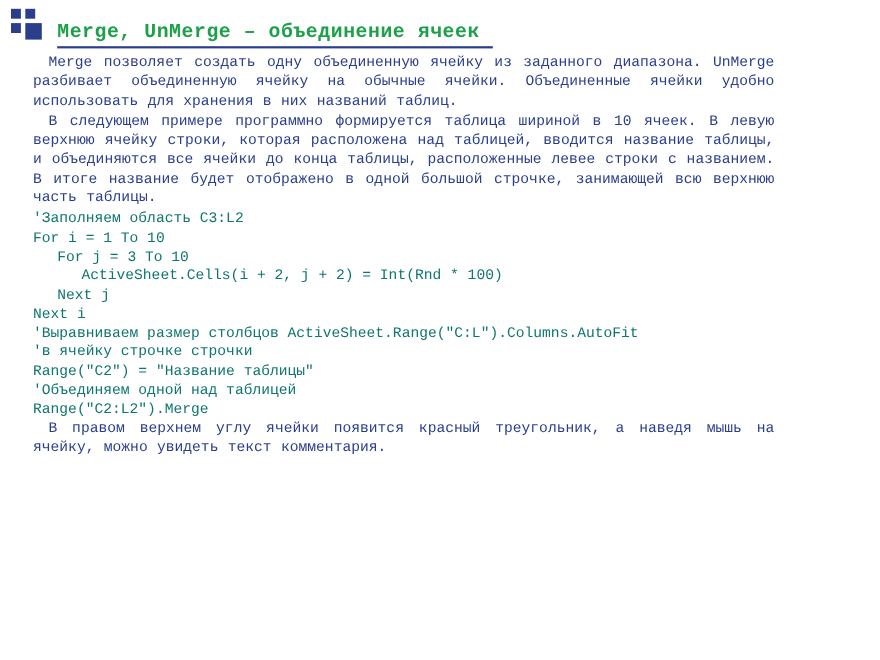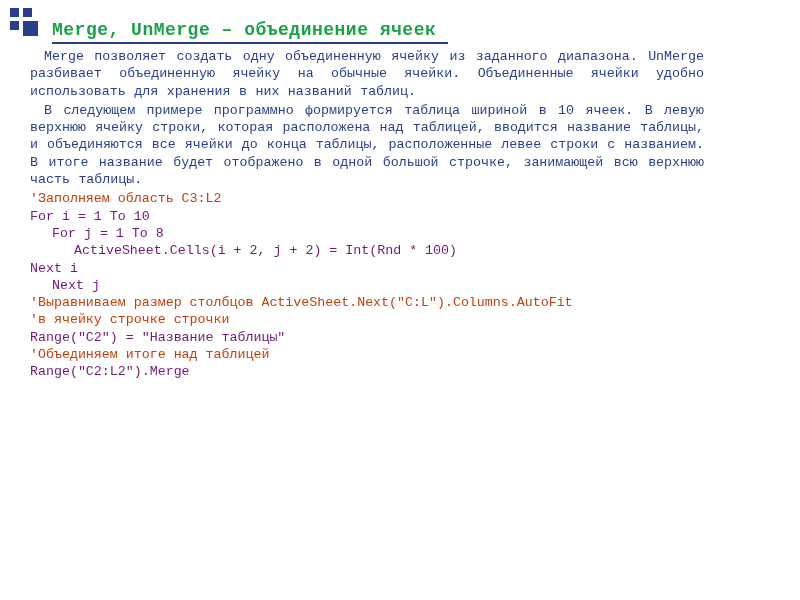--- a/index.html
+++ b/index.html
@@ -65,23 +65,23 @@
   .para {
     text-align: justify;
     text-align-last: left;
     text-indent: 14px;
     margin: 0 0 2px 0;
     word-spacing: 0.5px;
   }
   .code-line {
     margin: 0;
     white-space: pre;
-    color: #701a75;
+    color: #0f766e;
   }
-  .comment { color: #c2410c; }
+  .comment { color: #0f766e; }
   .indent1 { padding-left: 22px; }
   .indent2 { padding-left: 44px; font-family: Liberation Mono, monospace; }
 </style>
 </head>
 <body>
 
 <div class="page">
 
   <div class="decoration">
     <div class="sq a"></div>
@@ -96,26 +96,27 @@
   </div>
 
   <div class="content">
 
     <p class="para">Merge позволяет создать одну объединенную ячейку из заданного диапазона. UnMerge разбивает объединенную ячейку на обычные ячейки. Объединенные ячейки удобно использовать для хранения в них названий таблиц.</p>
 
     <p class="para">В следующем примере программно формируется таблица шириной в 10 ячеек. В левую верхнюю ячейку строки, которая расположена над таблицей, вводится название таблицы, и объединяются все ячейки до конца таблицы, расположенные левее строки с названием. В итоге название будет отображено в одной большой строчке, занимающей всю верхнюю часть таблицы.</p>
 
     <div class="code-line comment">'Заполняем область С3:L2</div>
     <div class="code-line">For i = 1 To 10</div>
-    <div class="code-line indent1">For j = 1 To 8</div>
+    <div class="code-line indent1">For j = 3 To 10</div>
     <div class="code-line indent2">ActiveSheet.Cells(i + 2, j + 2) = Int(Rnd * 100)</div>
+    <div class="code-line indent1">Next j</div>
     <div class="code-line">Next i</div>
-    <div class="code-line indent1">Next j</div>
-    <div class="code-line comment">'Выравниваем размер столбцов ActiveSheet.Next("C:L").Columns.AutoFit</div>
+    <div class="code-line comment">'Выравниваем размер столбцов ActiveSheet.Range("C:L").Columns.AutoFit</div>
     <div class="code-line comment">'в ячейку строчке строчки</div>
     <div class="code-line">Range("C2") = "Название таблицы"</div>
-    <div class="code-line comment">'Объединяем итоге над таблицей</div>
+    <div class="code-line comment">'Объединяем одной над таблицей</div>
     <div class="code-line">Range("C2:L2").Merge</div>
 
+    <p class="para">В правом верхнем углу ячейки появится красный треугольник, а наведя мышь на ячейку, можно увидеть текст комментария.</p>
 
   </div>
 
 </div>
 
 </body></html>

